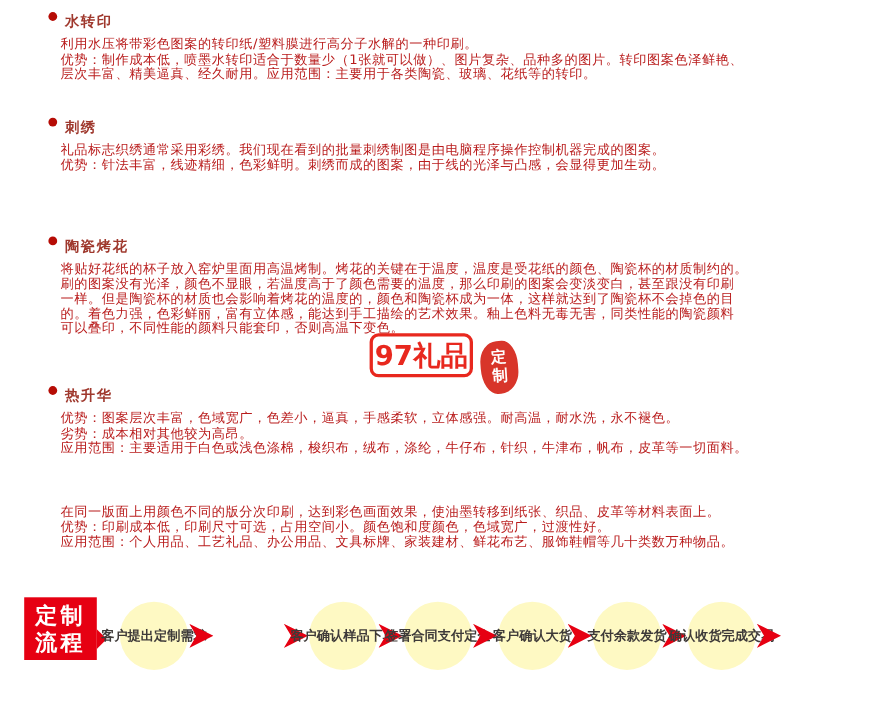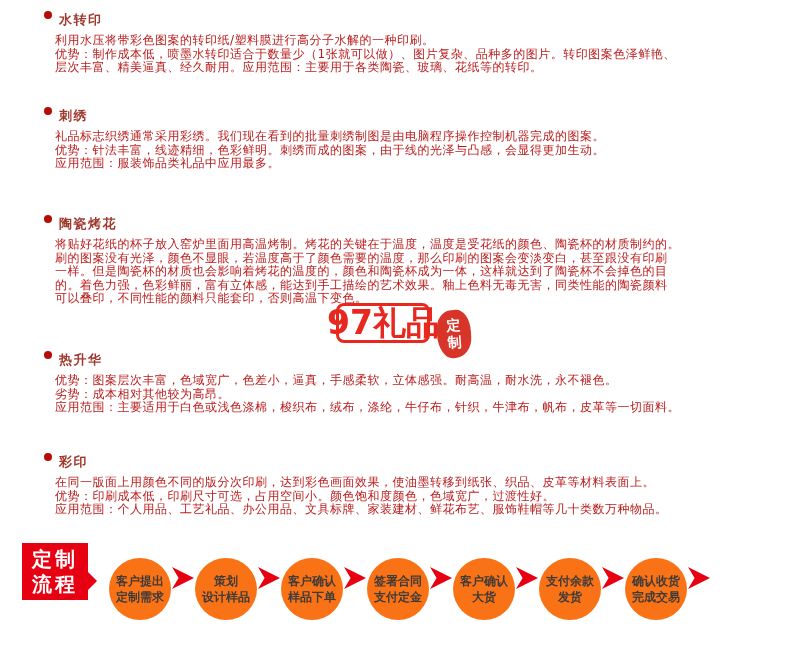--- a/index.html
+++ b/index.html
@@ -13,21 +13,21 @@
   .sec1{top:11px}.sec2{top:107px}.sec3{top:215px}.sec4{top:351px}.sec5{top:453px}
   .sec-head{display:flex;align-items:flex-start;gap:7px;padding-left:44px;height:17px;}
   .dot{width:8px;height:8px;border-radius:50%;background:#b60c05;flex:0 0 auto;}
   .sec-title{font-size:13px;font-weight:bold;color:#9f382d;letter-spacing:1.5px;white-space:nowrap;}
   .sec-lines{margin:6px 0 0 55px;width:728px;}
   .line{font-size:12px;line-height:13.6px;color:#b91c1c;letter-spacing:0.5px;white-space:nowrap;overflow:hidden;}
   
   .wm-box{
     position:absolute;left:336px;top:303px;width:88px;height:34px;
     border:3px solid #e8281e;border-radius:8px;background:rgba(255,255,255,0.65);
-    color:#e8281e;font-size:33px;font-weight:bold;letter-spacing:0px;
+    color:#e8281e;font-size:25px;font-weight:bold;letter-spacing:0px;
     display:flex;align-items:center;justify-content:center;white-space:nowrap;
   }
   .wm-seal{
     position:absolute;left:437px;top:310px;width:34px;height:48px;
     background:#d8352a;border-radius:46% 40% 50% 42%/40% 46% 42% 50%;
     transform:rotate(-4deg);
     color:#ffffff;font-weight:bold;font-size:14px;line-height:17px;
     display:flex;flex-direction:column;align-items:center;justify-content:center;
   }
   
@@ -36,23 +36,23 @@
     position:absolute;left:22px;top:3px;width:66px;height:57px;background:#e60012;
     color:#ffffff;font-size:20px;font-weight:bold;letter-spacing:3px;line-height:25px;
     display:flex;flex-direction:column;align-items:center;justify-content:center;
   }
   .flow-label-pointer{
     position:absolute;left:88px;top:32px;width:0;height:0;
     border-top:9px solid transparent;border-bottom:9px solid transparent;
     border-left:9px solid #e60012;
   }
   .step{
-    position:absolute;top:18px;width:62px;height:62px;border-radius:50%;
-    background:#f97316;color:#3e3a39;font-size:12px;font-weight:bold;line-height:16px;
-    display:flex;flex-direction:column;align-items:center;justify-content:center;
+    position:absolute;top:7px;width:62px;height:62px;border-radius:50%;
+    background:#fef9c3;color:#3e3a39;font-size:12px;font-weight:bold;line-height:16px;
+    display:flex;flex-direction:row;align-items:center;justify-content:center;
     text-align:center;white-space:nowrap;
   }
   .c0{left:109px}.c1{left:195px}.c2{left:281px}.c3{left:367px}
   .c4{left:453px}.c5{left:539px}.c6{left:625px}.c7{left:711px}
   .arrow{
     position:absolute;top:27px;width:22px;height:22px;background:#e60012;
     clip-path:polygon(0 0,100% 50%,0 100%,30% 50%);
   }
   .a0{left:172px}.a1{left:258px}.a2{left:344px}.a3{left:430px}
   .a4{left:516px}.a5{left:602px}.a6{left:688px}
@@ -73,21 +73,20 @@
 </div>
 
 <div class="section sec2">
   <div class="sec-head">
     <span class="dot"></span>
     <span class="sec-title">刺绣</span>
   </div>
   <div class="sec-lines">
     <div class="line">礼品标志织绣通常采用彩绣。我们现在看到的批量刺绣制图是由电脑程序操作控制机器完成的图案。</div>
     <div class="line">优势：针法丰富，线迹精细，色彩鲜明。刺绣而成的图案，由于线的光泽与凸感，会显得更加生动。</div>
-    <div class="line">应用范围：服装饰品类礼品中应用最多。</div>
   </div>
 </div>
 
 <div class="section sec3">
   <div class="sec-head">
     <span class="dot"></span>
     <span class="sec-title">陶瓷烤花</span>
   </div>
   <div class="sec-lines">
     <div class="line">将贴好花纸的杯子放入窑炉里面用高温烤制。烤花的关键在于温度，温度是受花纸的颜色、陶瓷杯的材质制约的。</div>
@@ -110,48 +109,40 @@
     <span class="sec-title">热升华</span>
   </div>
   <div class="sec-lines">
     <div class="line">优势：图案层次丰富，色域宽广，色差小，逼真，手感柔软，立体感强。耐高温，耐水洗，永不褪色。</div>
     <div class="line">劣势：成本相对其他较为高昂。</div>
     <div class="line">应用范围：主要适用于白色或浅色涤棉，梭织布，绒布，涤纶，牛仔布，针织，牛津布，帆布，皮革等一切面料。</div>
   </div>
 </div>
 
 <div class="section sec5">
-  <div class="sec-head">
-    <span class="dot"></span>
-    <span class="sec-title">彩印</span>
-  </div>
   <div class="sec-lines">
     <div class="line">在同一版面上用颜色不同的版分次印刷，达到彩色画面效果，使油墨转移到纸张、织品、皮革等材料表面上。</div>
     <div class="line">优势：印刷成本低，印刷尺寸可选，占用空间小。颜色饱和度颜色，色域宽广，过渡性好。</div>
     <div class="line">应用范围：个人用品、工艺礼品、办公用品、文具标牌、家装建材、鲜花布艺、服饰鞋帽等几十类数万种物品。</div>
   </div>
 </div>
 
 <div class="flow">
   <div class="flow-label">
     <span>定制</span>
     <span>流程</span>
   </div>
   <div class="flow-label-pointer"></div>
 
   <div class="step c0">
     <span>客户提出</span>
     <span>定制需求</span>
   </div>
   <div class="arrow a0"></div>
 
-  <div class="step c1">
-    <span>策划</span>
-    <span>设计样品</span>
-  </div>
   <div class="arrow a1"></div>
 
   <div class="step c2">
     <span>客户确认</span>
     <span>样品下单</span>
   </div>
   <div class="arrow a2"></div>
 
   <div class="step c3">
     <span>签署合同</span>

